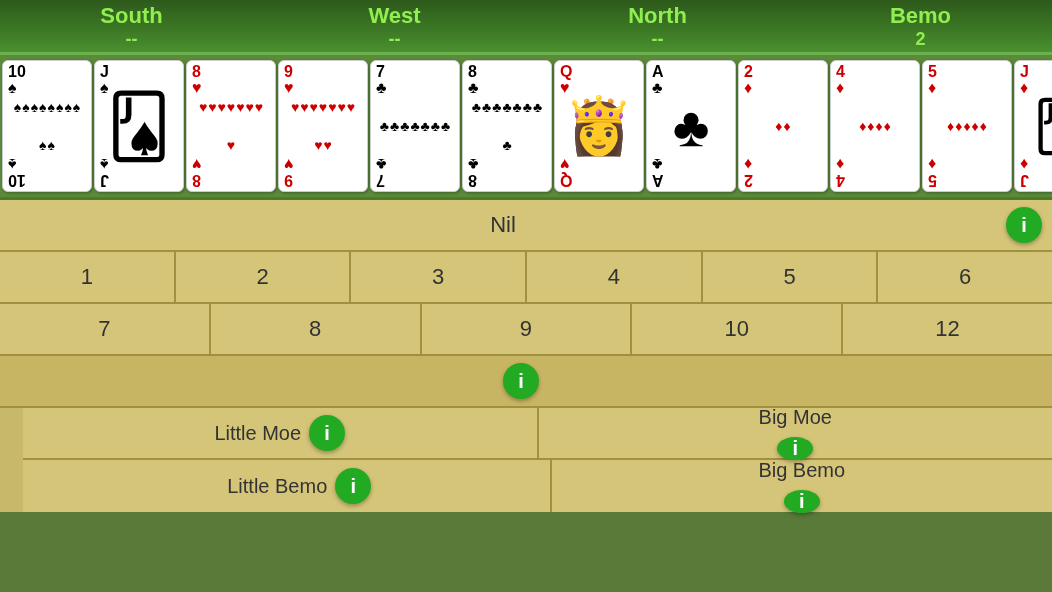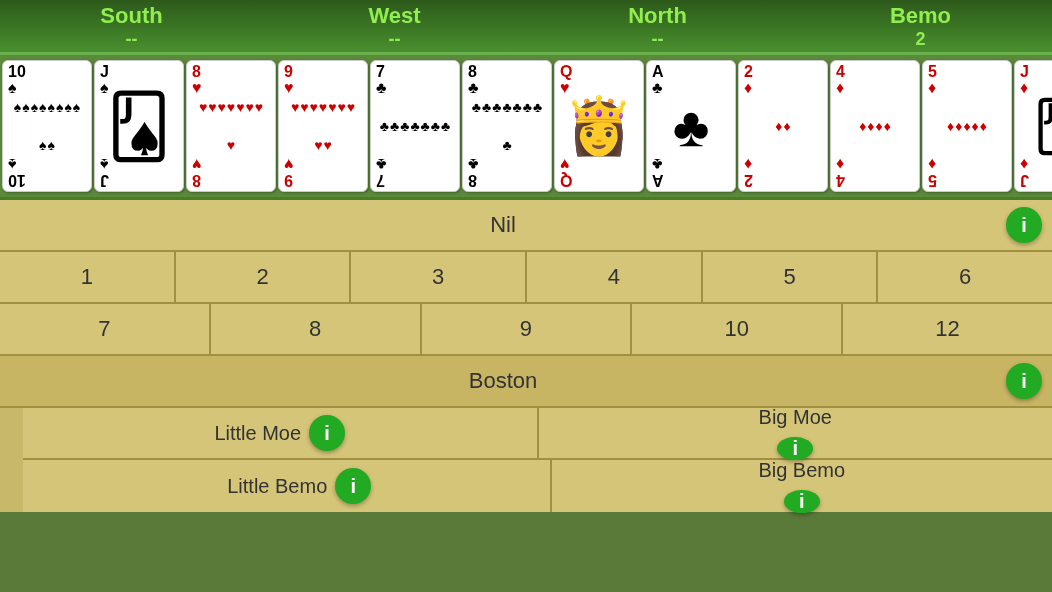--- a/index.html
+++ b/index.html
@@ -424,21 +424,20 @@
 
   <div class="row-section numbers-row-2" style="display:flex;">
     <div class="number-cell">7</div>
     <div class="number-cell">8</div>
     <div class="number-cell">9</div>
     <div class="number-cell">10</div>
     <div class="number-cell">12</div>
   </div>
 
   <div class="row-section boston-row">
-    <span class="boston-label">Boston</span>
     <button class="info-btn">
       <span>i</span>
     </button>
   </div>
 
   <div class="row-section split-row" style="display:flex; border-bottom:2px solid #a09040;">
     <div class="split-cell">
       <span>Little Moe</span>
       <button class="info-btn">
           <span>i</span>

